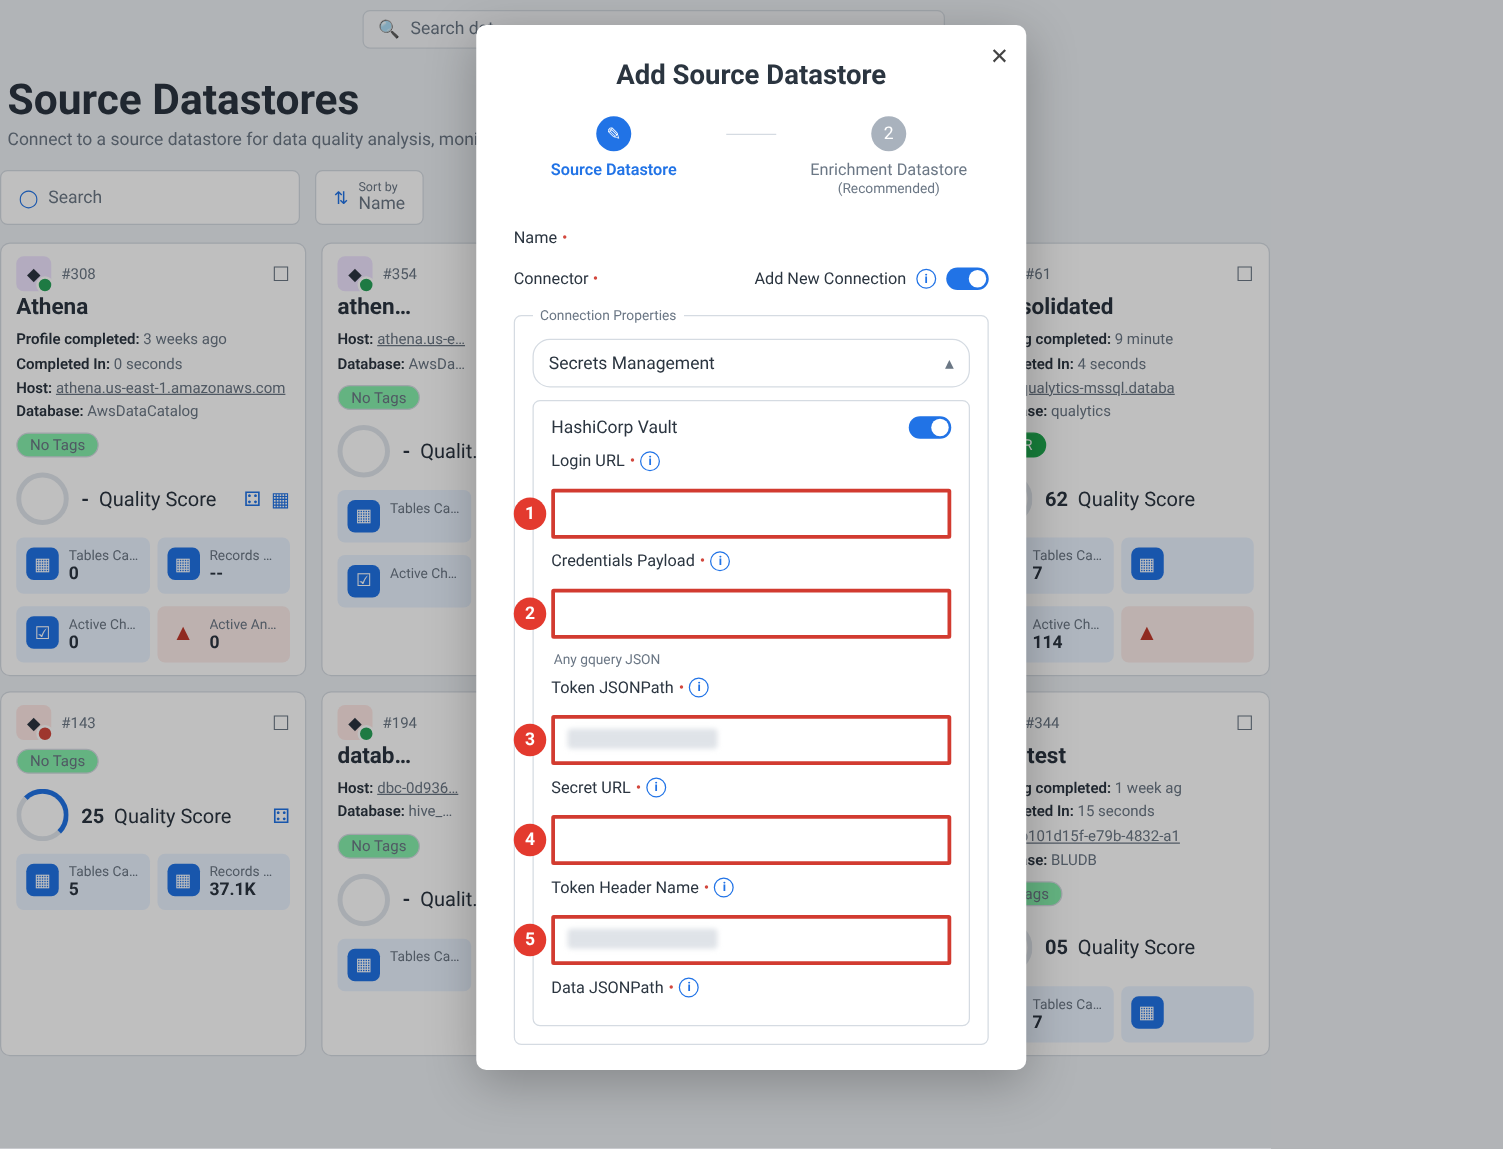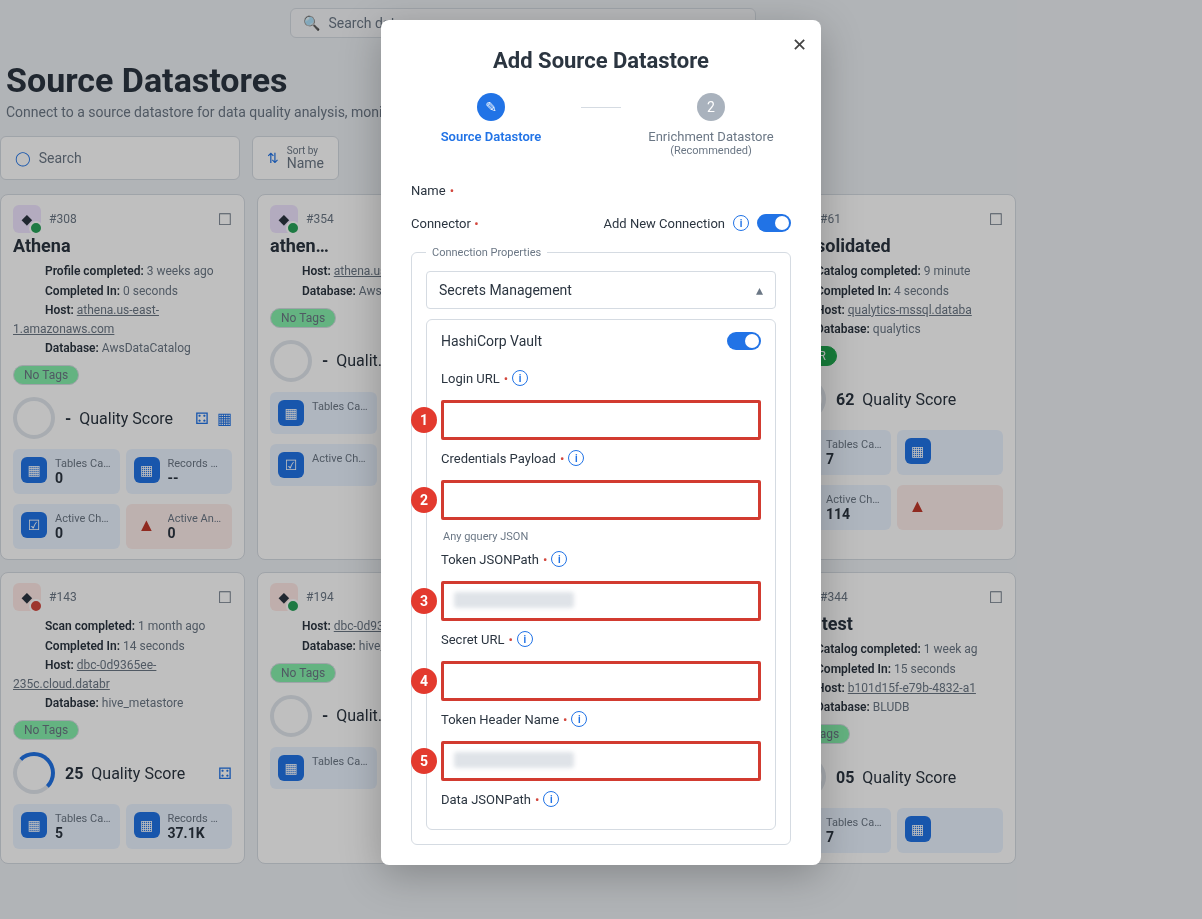--- a/index.html
+++ b/index.html
@@ -30,21 +30,21 @@
   .card{background:var(--card);border:1px solid var(--border);border-radius:8px;width:245px;flex:0 0 245px;padding:10px 12px;box-sizing:border-box;display:flex;flex-direction:column;gap:6px;}
   .card-head{display:flex;align-items:center;gap:8px;}
   .ds-icon{width:28px;height:28px;border-radius:6px;background:#efe4ff;position:relative;flex:0 0 28px;display:flex;align-items:center;justify-content:center;font-size:14px;}
   .dot{position:absolute;right:-2px;bottom:-2px;width:10px;height:10px;border-radius:50%;border:2px solid #fff;}
   .dot.green{background:var(--green);}
   .dot.red{background:var(--red);}
   .card-id{font-size:12px;color:var(--text-muted);}
   .card-title{font-size:18px;font-weight:700;margin-top:-4px;}
   .bookmark{margin-left:auto;color:var(--text-muted);}
   .meta{font-size:12px;color:var(--text-muted);line-height:1.6;}
-  .meta b{color:var(--text);font-weight:600;margin-left:32px;}
+  .meta b{color:var(--text);font-weight:600;}
   .meta a{color:var(--text-muted);text-decoration:underline;}
   .tag{display:inline-block;font-size:12px;background:#86efac;border:1px solid var(--border);border-radius:12px;padding:2px 10px;color:var(--text-muted);}
   .tag.green{background:#1fa94f;color:#fff;border-color:#1fa94f;}
   .qsrow{display:flex;align-items:center;gap:10px;margin-top:6px;}
   .ring{width:34px;height:34px;border-radius:50%;border:4px solid #e1e6ec;}
   .ring.blue{border-top-color:var(--blue);}
   .ring.partial{border-top-color:var(--blue);border-right-color:var(--blue);}
   .qs{font-size:16px;}
   .qs-n{font-weight:700;}
   .mini-icons{margin-left:auto;display:flex;gap:8px;color:var(--blue);}
@@ -74,23 +74,23 @@
   .req{color:var(--red);}
   .info{width:14px;height:14px;border-radius:50%;border:1.5px solid var(--blue);color:var(--blue);display:inline-flex;align-items:center;justify-content:center;font-size:10px;font-weight:700;}
   .input,.select{width:100%;box-sizing:border-box;border:1px solid #b9c2cd;border-radius:6px;padding:10px 12px;font-size:14px;background:#fff;}
   .select{display:flex;align-items:center;gap:10px;position:relative;}
   .select .caret{margin-left:auto;color:#6b7785;}
   .conn-header{display:flex;align-items:center;justify-content:space-between;font-size:13px;margin:16px 0 6px;}
   .toggle{width:34px;height:18px;border-radius:10px;background:var(--blue);position:relative;display:inline-block;}
   .toggle::after{content:"";position:absolute;width:14px;height:14px;border-radius:50%;background:#fff;right:2px;top:2px;}
   fieldset.conn{border:1px solid var(--border);border-radius:6px;margin:0;padding:12px 14px 14px;}
   fieldset.conn legend{font-size:11px;color:var(--text-muted);padding:0 6px;}
-  .sm-header{display:flex;align-items:center;justify-content:space-between;padding:10px 12px;border:1px solid var(--border);border-radius:4px;font-size:14px;margin-bottom:10px;}
+  .sm-header{display:flex;align-items:center;justify-content:space-between;padding:10px 12px;border:1px solid var(--border);border-radius:14px;font-size:14px;margin-bottom:10px;}
   .vault-box{border:1px solid var(--border);border-radius:6px;padding:12px 14px 16px;}
-  .vault-row{display:flex;align-items:center;justify-content:space-between;font-size:14px;margin-bottom:20px;}
+  .vault-row{display:flex;align-items:center;justify-content:space-between;font-size:14px;margin-bottom:10px;}
   .hl-input{border:3px solid #d23b30;border-radius:2px;height:34px;background:#fff;position:relative;}
   .hl-input.blur::after{content:"";position:absolute;left:10px;top:8px;width:120px;height:16px;background:#dfe3e8;filter:blur(2px);border-radius:3px;}
   .marker-row{position:relative;margin:14px 0 10px;}
   .marker{position:absolute;left:-30px;top:50%;transform:translateY(-50%);width:26px;height:26px;border-radius:50%;background:#e33a2e;color:#fff;font-weight:700;font-size:14px;display:flex;align-items:center;justify-content:center;}
   .hint{font-size:11px;color:var(--text-muted);margin-top:4px;margin-left:2px;}
   .pg-icon{width:20px;height:20px;display:inline-block;}
   .pencil{font-size:14px;}
 </style>
 </head>
 <body>
@@ -338,26 +338,20 @@
     </div>
   <div id="row2" class="grid" style="margin-top:12px;">
       <div class="card">
     <div class="card-head">
       <div class="ds-icon" style="background:#ffe9e6">◆<span class="dot red"></span></div>
       <div>
             <div class="card-id">#143</div>
           </div>
       <span class="bookmark">☐</span>
     </div>
-    <div class="meta">
-          <div><b>Scan completed:</b> 1 month ago</div>
-          <div><b>Completed In:</b> 14 seconds</div>
-          <div><b>Host:</b> <a>dbc-0d9365ee-235c.cloud.databr</a></div>
-          <div><b>Database:</b> hive_metastore</div>
-        </div>
     <div><span class="tag ">No Tags</span></div>
     <div class="qsrow">
       <div class="ring partial"></div>
       <div class="qs"><span class="qs-n">25</span> &nbsp;Quality Score</div>
       <div class="mini-icons">
             <span>⚃</span>
           </div>
     </div>
     <div class="statrow">
           <div class="stat">
@@ -378,20 +372,21 @@
 
   </div>
       <div class="card">
     <div class="card-head">
       <div class="ds-icon" style="background:#ffe9e6">◆<span class="dot green"></span></div>
       <div>
             <div class="card-id">#194</div>
           </div>
       <span class="bookmark">☐</span>
     </div>
+    <div class="card-title">datab…</div>
     <div class="meta">
           <div><b>Host:</b> <a>dbc-0d936…</a></div>
           <div><b>Database:</b> hive_…</div>
         </div>
     <div><span class="tag ">No Tags</span></div>
     <div class="qsrow">
       <div class="ring "></div>
       <div class="qs"><span class="qs-n">-</span> &nbsp;Qualit…</div>
       <div class="mini-icons"></div>
     </div>

